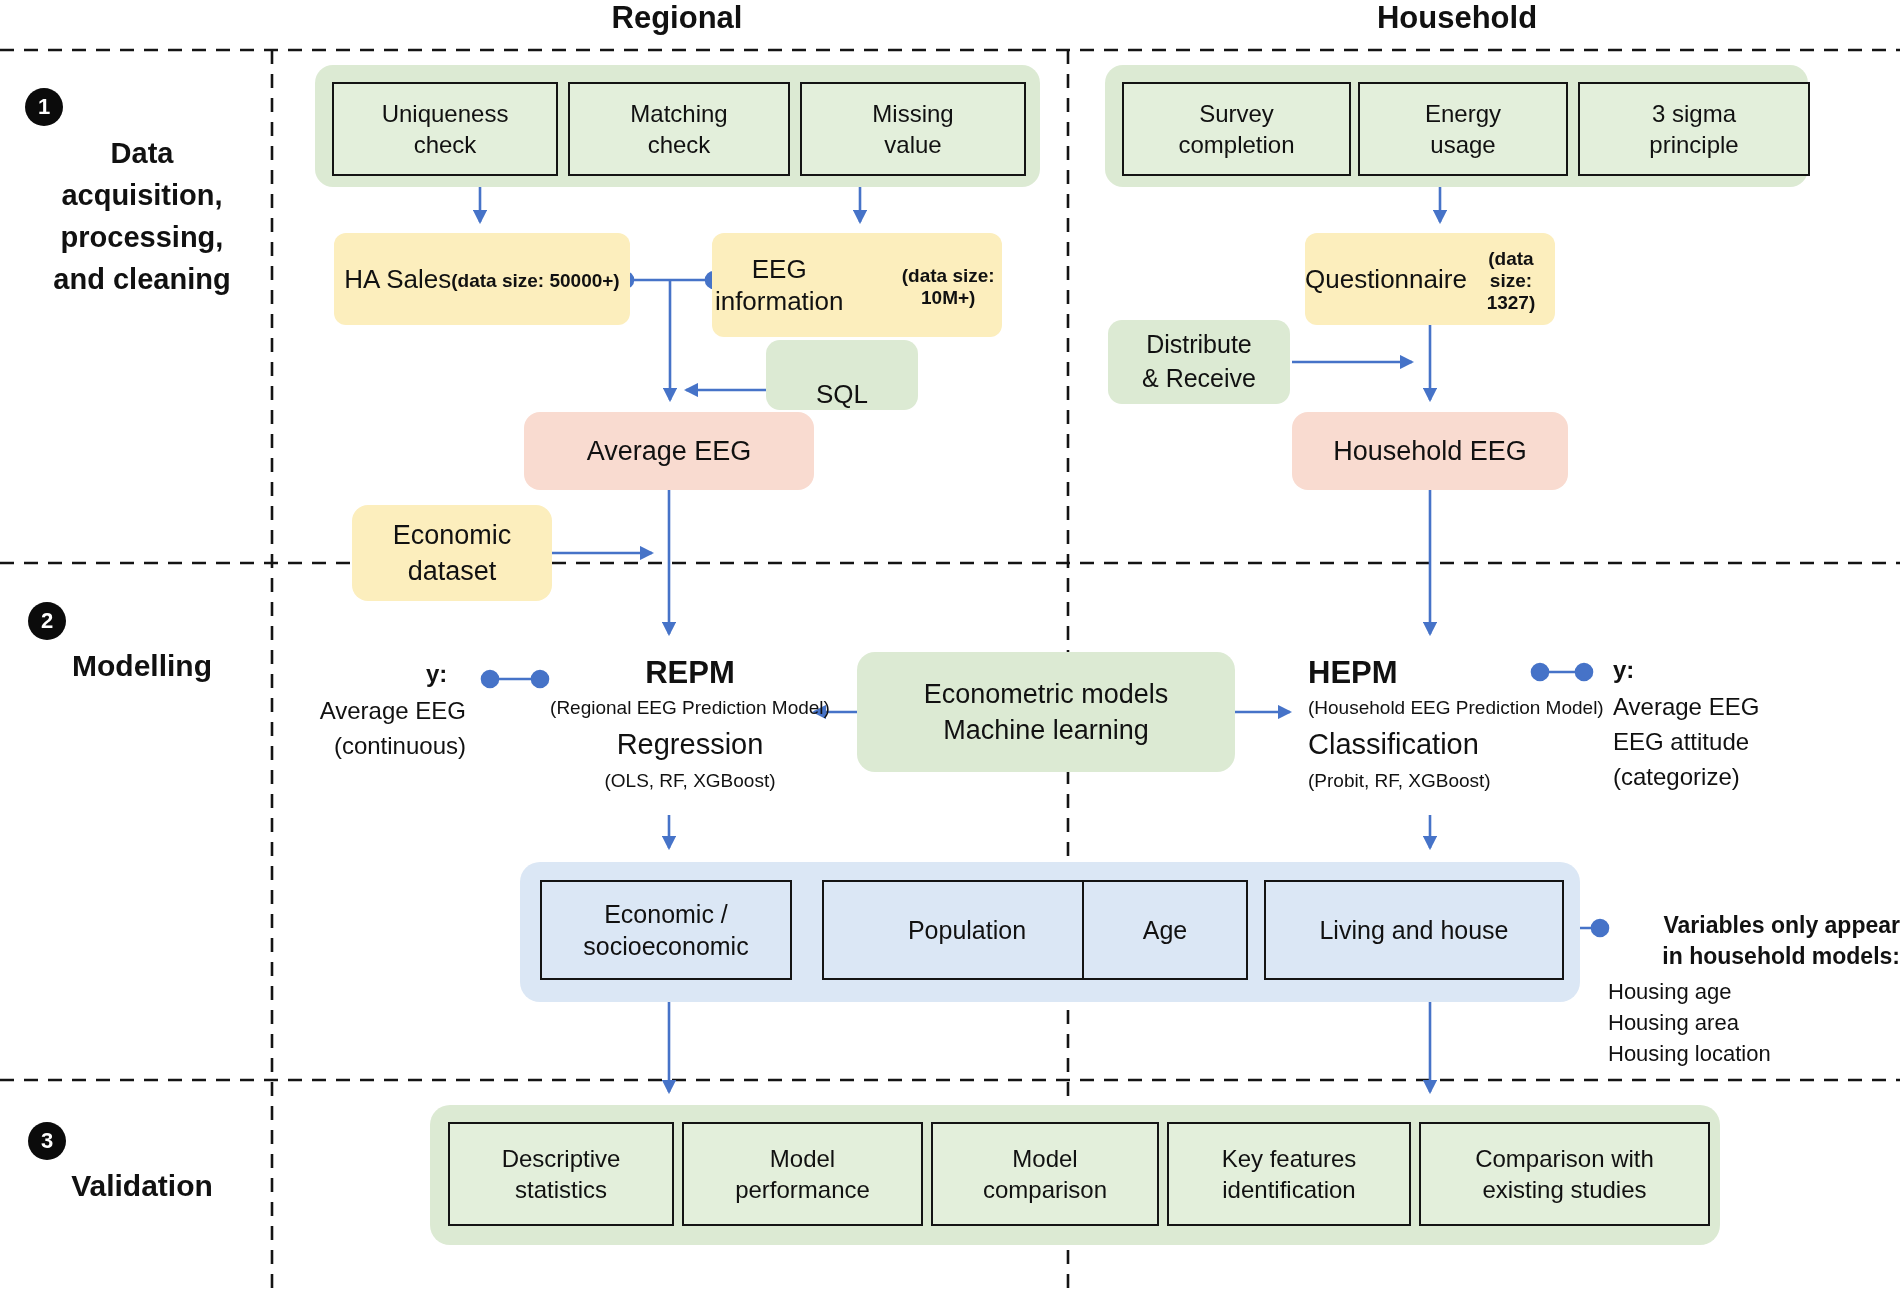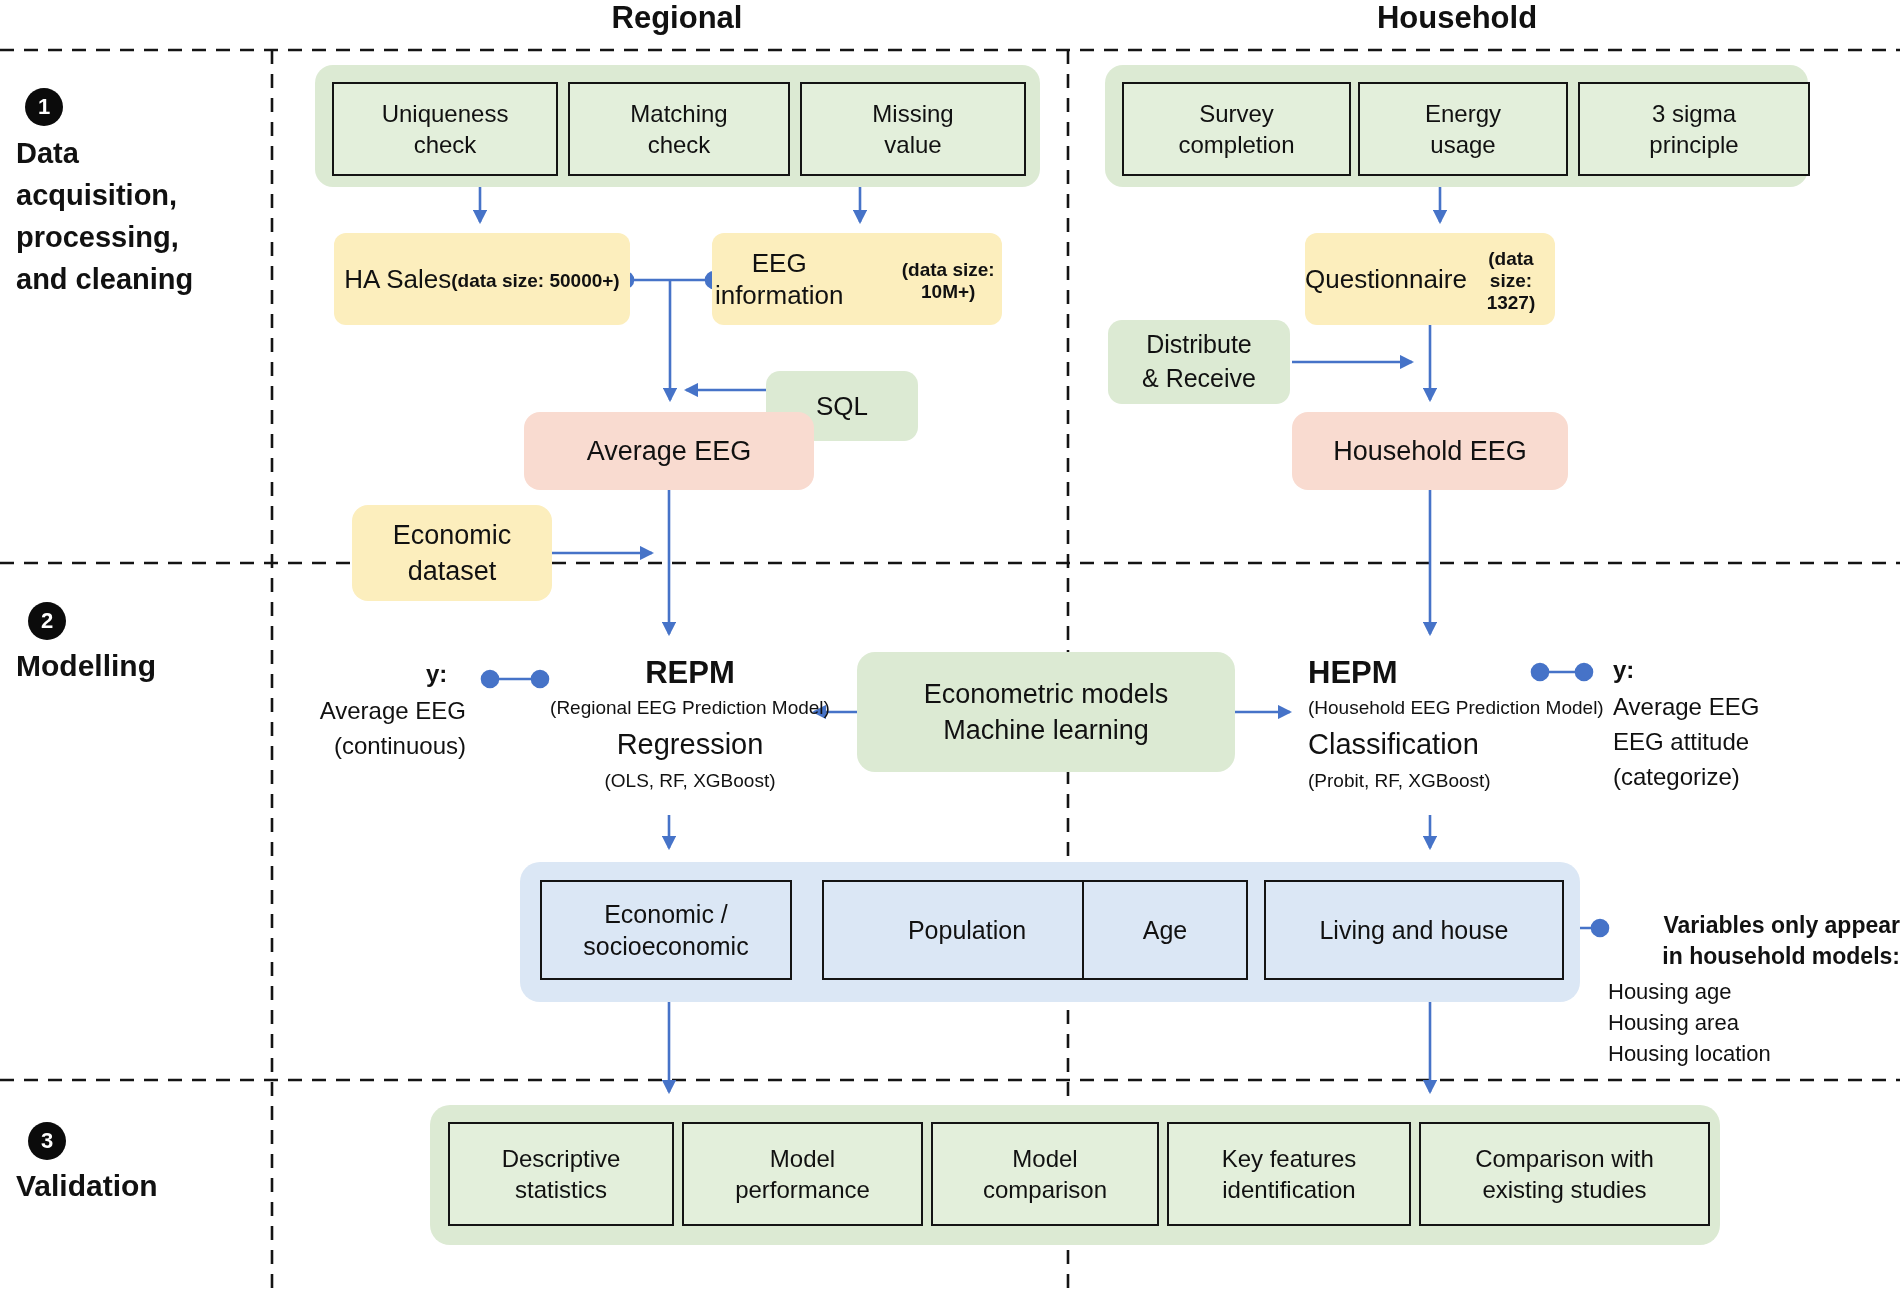--- a/index.html
+++ b/index.html
@@ -1,21 +1,21 @@
 <!DOCTYPE html>
 <html><head>
 <meta charset="utf-8">
 <style>
   html,body{margin:0;padding:0;background:#ffffff;}
   #canvas{position:relative;width:1900px;height:1293px;background:#ffffff;overflow:hidden;
           font-family:"Liberation Sans", sans-serif;color:#111;}
   #lines{position:absolute;left:0;top:0;width:1900px;height:1293px;}
   .abs{position:absolute;}
   .hdr{font-size:31px;font-weight:bold;text-align:center;}
-  .seclabel{font-size:30px;font-weight:bold;line-height:1.45;white-space:pre-line;text-align:left;}
+  .seclabel{font-size:30px;font-weight:bold;line-height:1.45;white-space:pre-line;text-align:center;}
   .numcircle{width:38px;height:38px;border-radius:50%;background:#0b0b0b;color:#fff;
              display:flex;align-items:center;justify-content:center;font-size:22px;font-weight:bold;}
   .container-green{background:#dcead3;border-radius:18px;}
   .container-blue{background:#dbe7f5;border-radius:20px;}
   .box{border:2.4px solid #141414;display:flex;align-items:center;justify-content:center;
        text-align:center;white-space:pre-line;line-height:1.3;}
   .gbox{background:#e3efdb;font-size:24px;}
   .bbox{background:#dbe7f5;font-size:25px;}
   .vbox{background:#e3efdb;font-size:24px;}
   .pill{border-radius:12px;display:flex;flex-direction:row;align-items:center;justify-content:center;
@@ -115,26 +115,26 @@
 check</div>
   <div class="abs box gbox" style="left:568px;top:82px;width:218px;height:90px;">Matching
 check</div>
   <div class="abs box gbox" style="left:800px;top:82px;width:222px;height:90px;">Missing
 value</div>
 
   <div class="abs pill yellow" style="left:334px;top:233px;width:296px;height:92px;">
     <div class="ptitle">HA Sales</div>
     <div class="psub">(data size: 50000+)</div>
   </div>
-  <div class="abs pill yellow" style="left:712px;top:233px;width:290px;height:92px;gap:48px;">
+  <div class="abs pill yellow" style="left:712px;top:233px;width:290px;height:104px;gap:48px;">
     <div class="ptitle">EEG information</div>
     <div class="psub">(data size: 10M+)</div>
   </div>
 
-  <div class="abs pill green" style="left:766px;top:371px;width:152px;height:70px;border-radius:14px;">
+  <div class="abs pill green" style="left:766px;top:340px;width:152px;height:70px;border-radius:14px;align-items:flex-end;">
     <div class="ptitle">SQL</div>
   </div>
 
   <div class="abs pill pink" style="left:524px;top:412px;width:290px;height:78px;border-radius:16px;">
     <div class="big27">Average EEG</div>
   </div>
 
   <div class="abs pill yellow" style="left:352px;top:505px;width:200px;height:96px;border-radius:16px;">
     <div class="big27">Economic
 dataset</div>

